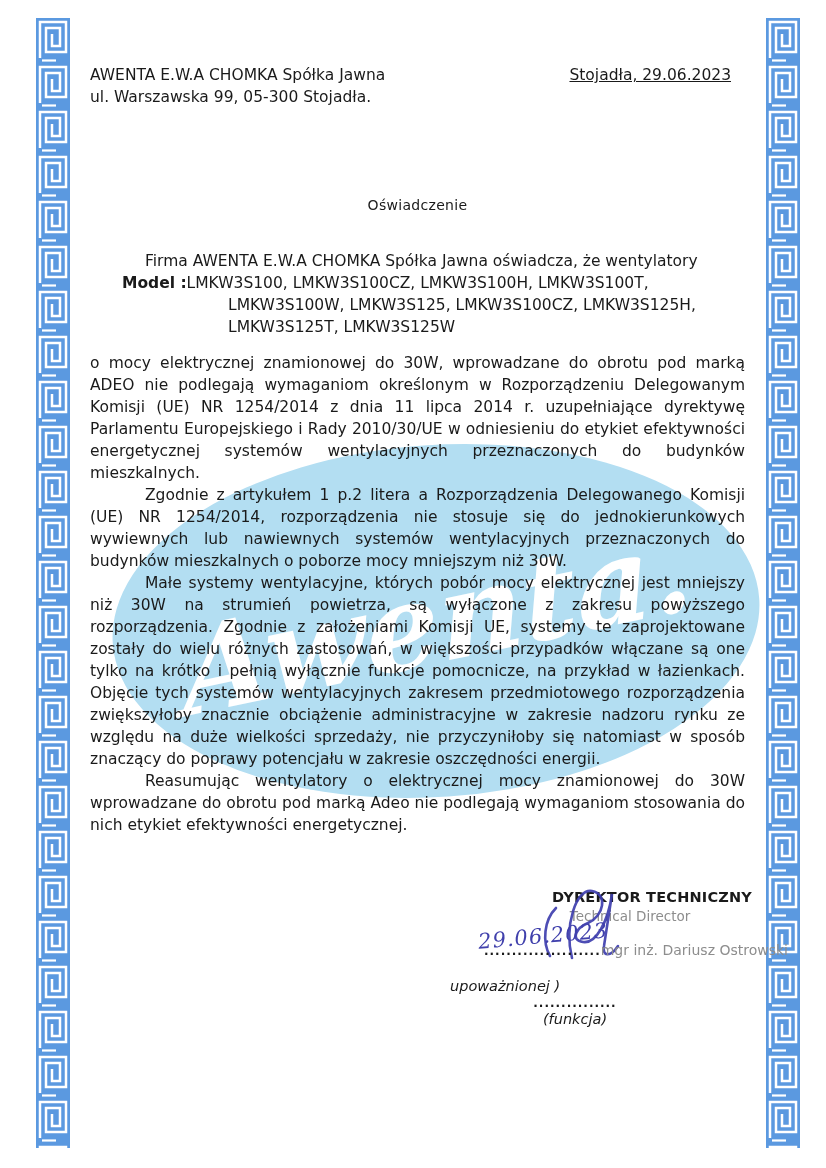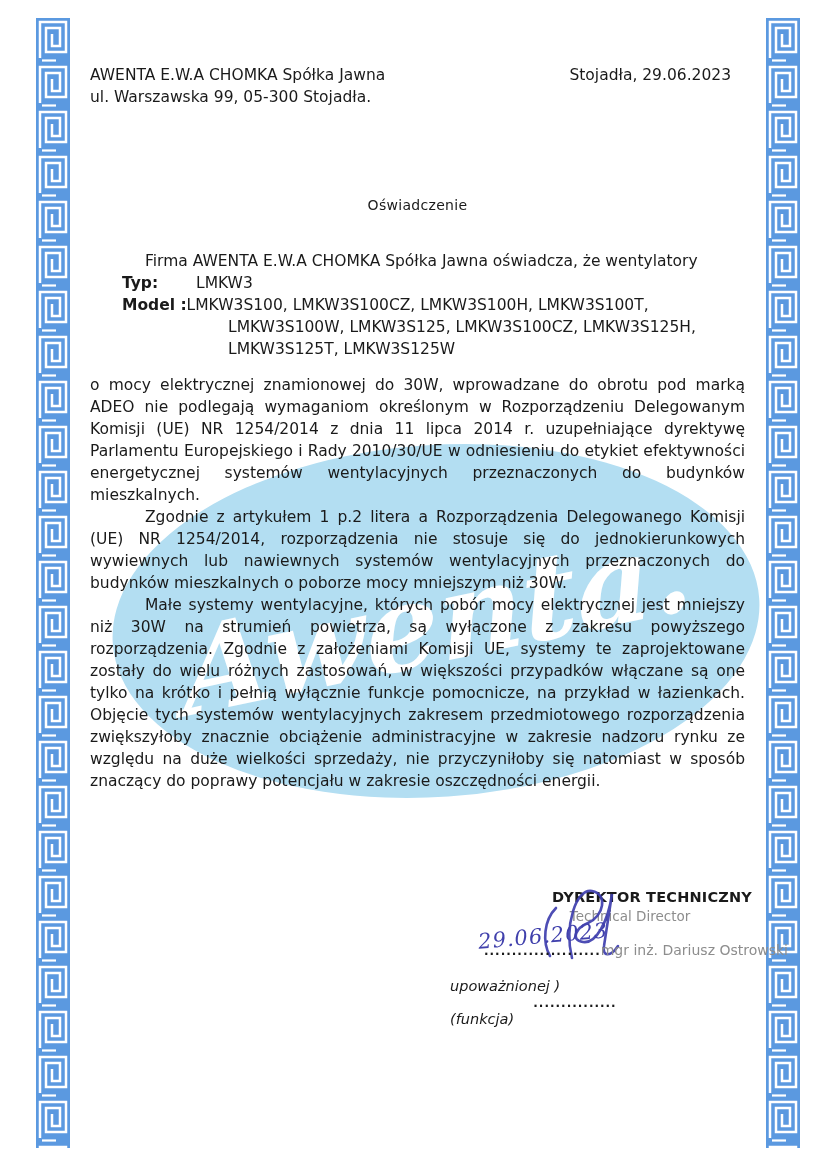--- a/index.html
+++ b/index.html
@@ -37,21 +37,21 @@
     white-space:nowrap;line-height:1;
     user-select:none;
   }
   
   .content{
     position:absolute;left:90px;top:0;width:655px;z-index:3;
     padding-top:64px;
     font-size:15.5px;line-height:22px;
   }
   .header-row{display:flex;justify-content:space-between;align-items:flex-start;}
-  .place-date{padding-right:14px;white-space:nowrap;}
+  .place-date{padding-right:14px;white-space:nowrap;text-decoration:underline;}
   .title{
     margin:86px 0 0 0;
     font-size:14px;font-weight:normal;
     text-align:center;letter-spacing:.3px;line-height:22px;
   }
   .para{margin:0;text-align:justify;}
   .para.indent{text-indent:55px;}
   .intro{margin-top:34px;}
   .spec{margin-left:32px;}
   .spec .lbl{font-weight:bold;display:inline-block;min-width:74px;}
@@ -67,21 +67,21 @@
     font-family:"DejaVu Serif", serif;font-style:italic;
     font-size:21px;color:var(--ink-blue,#4040ac);
     transform:rotate(-5deg);letter-spacing:1px;white-space:nowrap;
   }
   .sig-line{position:absolute;left:484px;top:942px;width:290px;white-space:nowrap;}
   .sig-dots{font-size:12px;letter-spacing:1px;font-weight:bold;}
   .sig-name{font-size:14px;color:var(--stamp-gray,#8d8d8d);}
   .sig-cap1{position:absolute;left:450px;top:960px;width:250px;text-align:center;font-style:italic;}
   .sig-cap2{position:absolute;left:450px;top:978px;width:250px;text-align:left;font-style:italic;}
   .sig-dots-short{position:absolute;left:450px;top:996px;width:250px;text-align:center;font-size:12px;letter-spacing:1px;font-weight:bold;}
-  .sig-func{position:absolute;left:450px;top:1011px;width:250px;text-align:left;font-style:italic;}
+  .sig-func{position:absolute;left:450px;top:1011px;width:250px;text-align:center;font-style:italic;}
   .sig-scribble{position:absolute;left:538px;top:880px;}
 </style>
 </head>
 <body>
 
 <div class="page">
 
   <div class="strip left">
       <svg width="34" height="45" viewBox="0 0 34 45" aria-hidden="true">
         <rect x="0" y="0" width="34" height="45" fill="currentColor"></rect>
@@ -358,34 +358,32 @@
         <div>AWENTA E.W.A CHOMKA Spółka Jawna</div>
         <div>ul. Warszawska 99, 05-300 Stojadła.</div>
       </div>
       <div class="place-date">Stojadła, 29.06.2023</div>
     </div>
 
     <h1 class="title">Oświadczenie</h1>
 
     <p class="para indent intro">Firma AWENTA E.W.A CHOMKA Spółka Jawna oświadcza, że wentylatory</p>
 
-    <div class="spec">
-      <span class="lbl">Typ:</span><span>LMKW3</span>
-    </div>
 
     <div class="spec">
       <span class="lbl tight">Model :</span><span>LMKW3S100, LMKW3S100CZ, LMKW3S100H, LMKW3S100T,</span>
     </div>
     <div class="spec cont">LMKW3S100W, LMKW3S125, LMKW3S100CZ, LMKW3S125H,</div>
     <div class="spec cont">LMKW3S125T, LMKW3S125W</div>
 
     <div class="bodytext">
       <p class="para">o mocy elektrycznej znamionowej do 30W, wprowadzane do obrotu pod marką ADEO nie podlegają wymaganiom określonym w Rozporządzeniu Delegowanym Komisji (UE) NR 1254/2014 z dnia 11 lipca 2014 r. uzupełniające dyrektywę Parlamentu Europejskiego i Rady 2010/30/UE w odniesieniu do etykiet efektywności energetycznej systemów wentylacyjnych przeznaczonych do budynków mieszkalnych.</p>
       <p class="para indent">Zgodnie z artykułem 1 p.2 litera a Rozporządzenia Delegowanego Komisji (UE) NR 1254/2014, rozporządzenia nie stosuje się do jednokierunkowych wywiewnych lub nawiewnych systemów wentylacyjnych przeznaczonych do budynków mieszkalnych o poborze mocy mniejszym niż 30W.</p>
       <p class="para indent">Małe systemy wentylacyjne, których pobór mocy elektrycznej jest mniejszy niż 30W na strumień powietrza, są wyłączone z zakresu powyższego rozporządzenia. Zgodnie z założeniami Komisji UE, systemy te zaprojektowane zostały do wielu różnych zastosowań, w większości przypadków włączane są one tylko na krótko i pełnią wyłącznie funkcje pomocnicze, na przykład w łazienkach. Objęcie tych systemów wentylacyjnych zakresem przedmiotowego rozporządzenia zwiększyłoby znacznie obciążenie administracyjne w zakresie nadzoru rynku ze względu na duże wielkości sprzedaży, nie przyczyniłoby się natomiast w sposób znaczący do poprawy potencjału w zakresie oszczędności energii.</p>
+      <p class="para indent">Reasumując wentylatory o elektrycznej mocy znamionowej do 30W wprowadzane do obrotu pod marką Adeo nie podlegają wymaganiom stosowania do nich etykiet efektywności energetycznej.</p>
     </div>
   </div>
 
   <div class="sig-area">
     <div class="sig-role-pl">DYREKTOR TECHNICZNY</div>
     <div class="sig-role-en">Technical Director</div>
 
     <svg class="sig-scribble" width="115" height="95" viewBox="0 0 115 95">
       <g fill="none" stroke="#3e3eae" stroke-width="2.6" stroke-linecap="round" opacity="0.92">
         <path d="M 12,76 C 4,62 6,40 18,28"></path>

